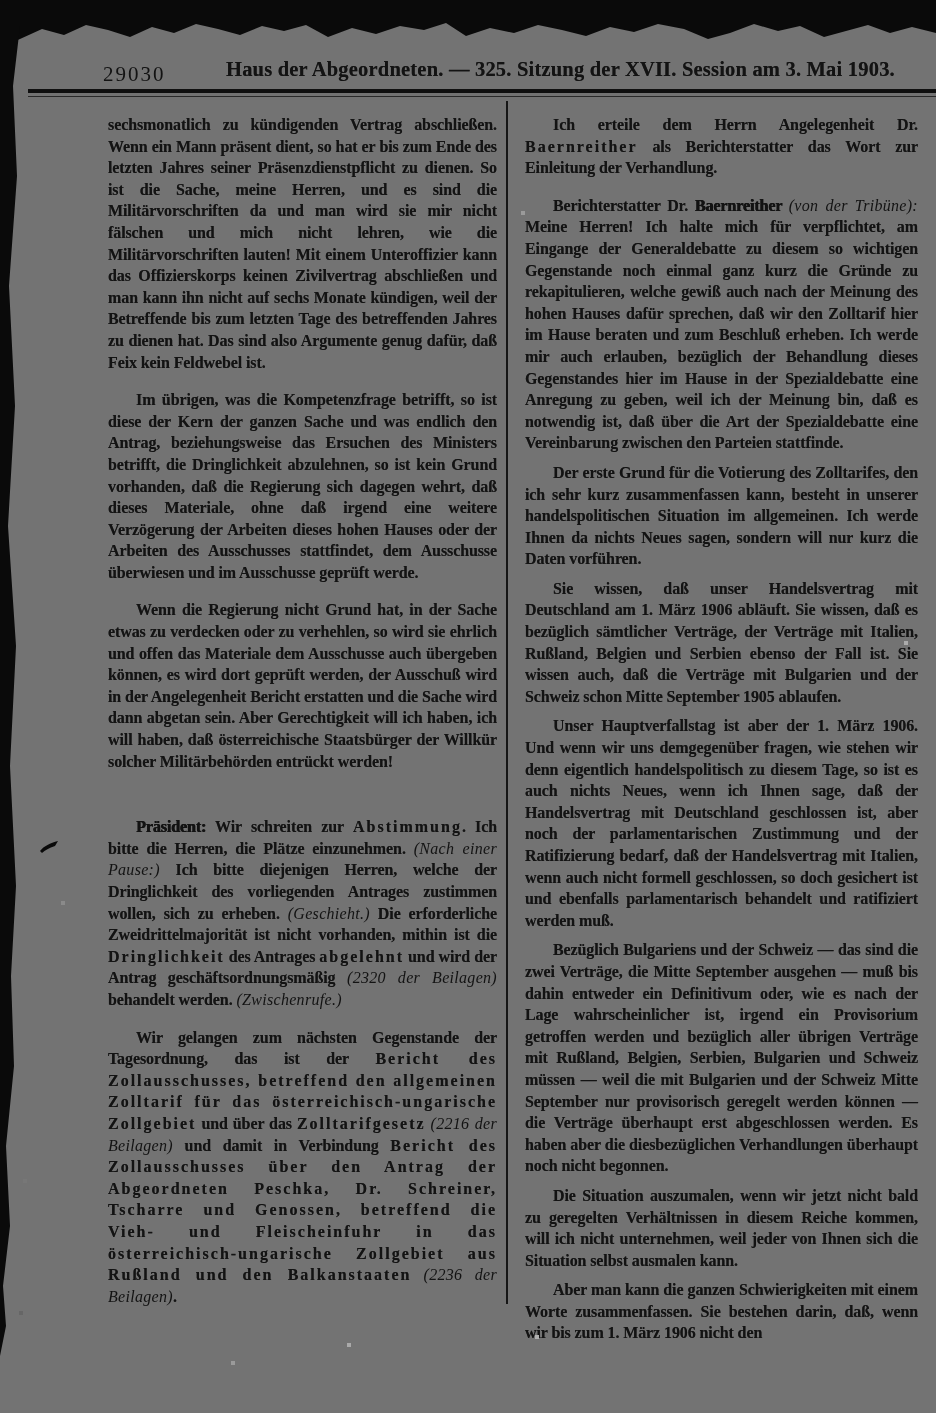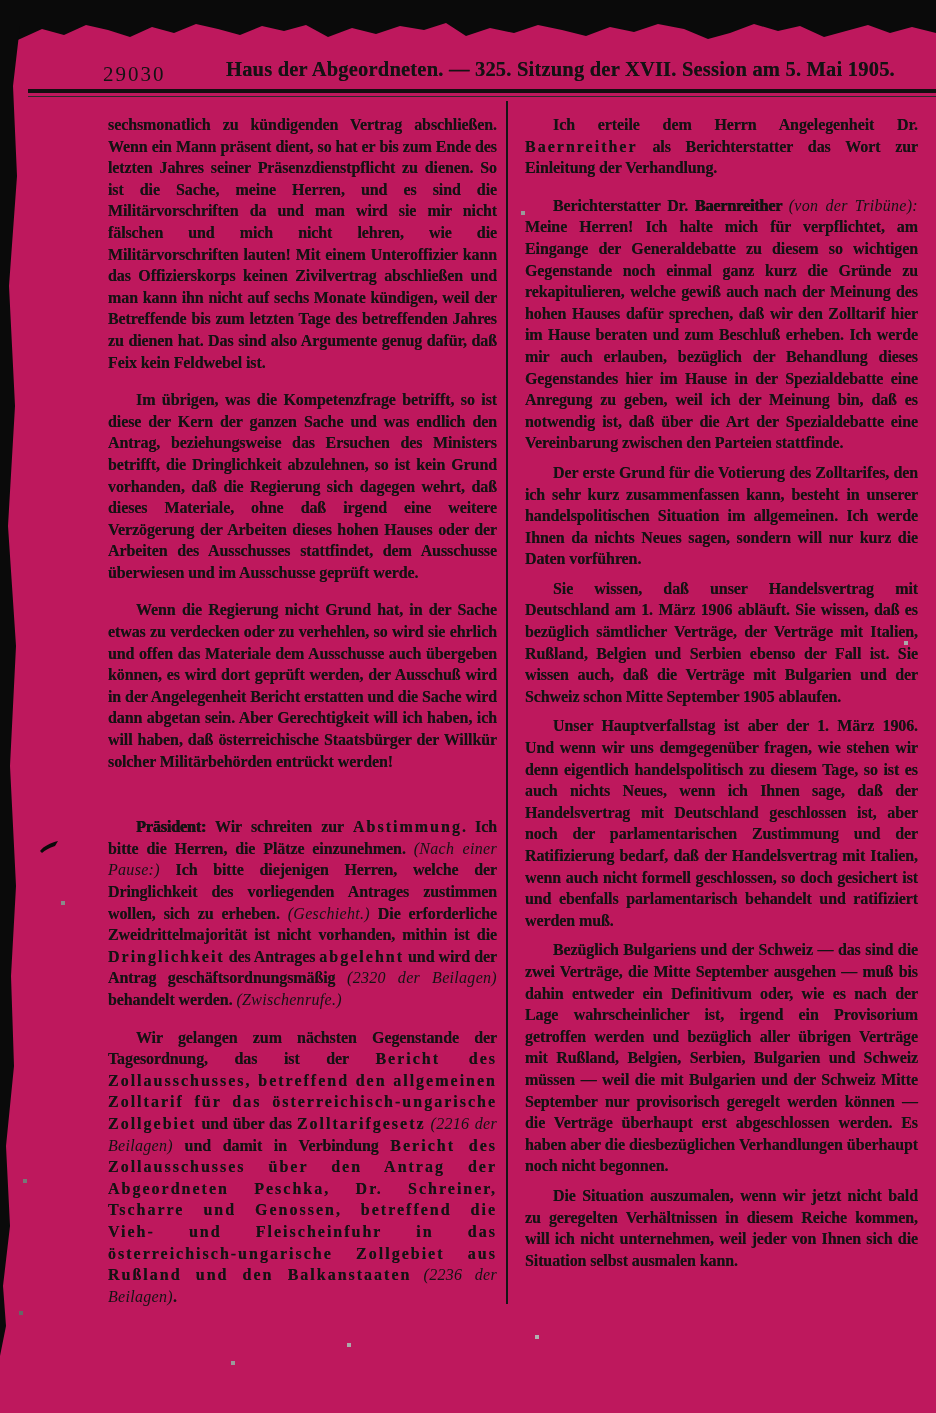--- a/index.html
+++ b/index.html
@@ -1,18 +1,18 @@
 <!DOCTYPE html>
 <html lang="de"><head>
 <meta charset="utf-8">
 <style>
   html,body{margin:0;padding:0;background:#888;}
   .page{
     position:relative;width:936px;height:1413px;margin:0 auto;
-    background:#be185d;overflow:hidden;
+    background:#737373;overflow:hidden;
     font-family:"Liberation Serif","DejaVu Serif",serif;
   }
   .top-edge{position:absolute;top:0;left:0;display:block;}
   .left-edge{position:absolute;top:26px;left:0;display:block;}
   .header{position:absolute;top:58px;left:0;width:936px;height:34px;color:#131313;}
   .pagenum{position:absolute;left:103px;top:4px;font:400 21px "Liberation Serif",serif;letter-spacing:2px;}
   .htitle{position:absolute;left:226px;top:0;font-weight:700;font-size:20.5px;letter-spacing:.2px;white-space:nowrap;text-shadow:0 0 .3px rgba(0,0,0,.55);}
   .rule-thick{position:absolute;top:89px;left:28px;width:908px;height:3.5px;background:#101010;}
   .rule-thin{position:absolute;top:96px;left:28px;width:908px;height:1.2px;background:#2a2a2a;}
   .divider{position:absolute;top:101px;left:506px;width:1.8px;height:1203px;background:#161616;}
@@ -48,21 +48,21 @@
   <svg class="top-edge" width="936" height="48" viewBox="0 0 936 48" aria-hidden="true">
     <path fill="#0a0a0a" d="M0,0 H936 V33 L912,27 L890,33 L868,25 L846,31 L824,37 L800,26 L778,31 L754,24 L730,33 L708,39 L684,29 L658,24 L634,32 L610,27 L586,36 L562,30 L538,25 L514,33 L490,28 L466,36 L446,23 L424,30 L400,26 L376,34 L352,28 L328,37 L306,25 L284,31 L262,26 L240,35 L218,29 L196,24 L174,33 L152,27 L130,37 L108,30 L86,25 L64,35 L42,29 L20,39 L8,44 L0,34 Z"></path>
   </svg>
 
   <svg class="left-edge" width="22" height="1340" viewBox="0 0 22 1340" aria-hidden="true">
     <path fill="#0a0a0a" d="M0,0 L20,0 L13,60 L17,150 L9,260 L15,380 L8,500 L16,620 L10,740 L16,860 L11,950 L14,1040 L6,1120 L10,1200 L3,1260 L6,1300 L0,1330 Z"></path>
   </svg>
 
   <div class="header">
     <span class="pagenum">29030</span>
-    <span class="htitle">Haus der Abgeordneten. — 325. Sitzung der XVII. Session am 5. Mai 1905.</span>
+    <span class="htitle">Haus der Abgeordneten. — 325. Sitzung der XVII. Session am 3. Mai 1903.</span>
   </div>
 
   <div class="rule-thick"></div>
   <div class="rule-thin"></div>
   <div class="divider"></div>
 
   <div class="col col-left" id="col-left">
       <p class="para"><span class="seg-normal">sechsmonatlich zu kündigenden Vertrag abschließen. Wenn ein Mann präsent dient, so hat er bis zum Ende des letzten Jahres seiner Präsenzdienstpflicht zu dienen. So ist die Sache, meine Herren, und es sind die Militärvorschriften da und man wird sie mir nicht fälschen und mich nicht lehren, wie die Militärvorschriften lauten! Mit einem Unteroffizier kann das Offizierskorps keinen Zivilvertrag abschließen und man kann ihn nicht auf sechs Monate kündigen, weil der Betreffende bis zum letzten Tage des betreffenden Jahres zu dienen hat. Das sind also Argumente genug dafür, daß Feix kein Feldwebel ist.</span></p>
       <p class="para indent gap-m"><span class="seg-normal">Im übrigen, was die Kompetenzfrage betrifft, so ist diese der Kern der ganzen Sache und was endlich den Antrag, beziehungsweise das Ersuchen des Ministers betrifft, die Dringlichkeit abzulehnen, so ist kein Grund vorhanden, daß die Regierung sich dagegen wehrt, daß dieses Materiale, ohne daß irgend eine weitere Verzögerung der Arbeiten dieses hohen Hauses oder der Arbeiten des Ausschusses stattfindet, dem Ausschusse überwiesen und im Ausschusse geprüft werde.</span></p>
       <p class="para indent gap-m"><span class="seg-normal">Wenn die Regierung nicht Grund hat, in der Sache etwas zu verdecken oder zu verhehlen, so wird sie ehrlich und offen das Materiale dem Ausschusse auch übergeben können, es wird dort geprüft werden, der Ausschuß wird in der Angelegenheit Bericht erstatten und die Sache wird dann abgetan sein. Aber Gerechtigkeit will ich haben, ich will haben, daß österreichische Staatsbürger der Willkür solcher Militärbehörden entrückt werden!</span></p>
@@ -70,20 +70,21 @@
       <p class="para indent gap-m"><span class="seg-normal">Wir gelangen zum nächsten Gegenstande der Tagesordnung, das ist der </span><span class="seg-spaced">Bericht des Zollausschusses, betreffend den allgemeinen Zolltarif für das österreichisch-ungarische Zollgebiet</span><span class="seg-normal"> und über das </span><span class="seg-spaced">Zolltarifgesetz</span><span class="seg-normal"> </span><span class="seg-italic">(2216 der Beilagen)</span><span class="seg-normal"> und damit in Verbindung </span><span class="seg-spaced">Bericht des Zollausschusses über den Antrag der Abgeordneten Peschka, Dr. Schreiner, Tscharre und Genossen, betreffend die Vieh- und Fleischeinfuhr in das österreichisch-ungarische Zollgebiet aus Rußland und den Balkanstaaten</span><span class="seg-normal"> </span><span class="seg-italic">(2236 der Beilagen)</span><span class="seg-normal">.</span></p>
     </div>
   <div class="col col-right" id="col-right">
       <p class="para indent"><span class="seg-normal">Ich erteile dem Herrn Angelegenheit Dr. </span><span class="seg-spaced">Baernreither</span><span class="seg-normal"> als Berichterstatter das Wort zur Einleitung der Verhandlung.</span></p>
       <p class="para indent gap-m"><span class="seg-normal">Berichterstatter Dr. </span><span class="seg-bold">Baernreither</span><span class="seg-normal"> </span><span class="seg-italic">(von der Tribüne):</span><span class="seg-normal"> Meine Herren! Ich halte mich für verpflichtet, am Eingange der Generaldebatte zu diesem so wichtigen Gegenstande noch einmal ganz kurz die Gründe zu rekapitulieren, welche gewiß auch nach der Meinung des hohen Hauses dafür sprechen, daß wir den Zolltarif hier im Hause beraten und zum Beschluß erheben. Ich werde mir auch erlauben, bezüglich der Behandlung dieses Gegenstandes hier im Hause in der Spezialdebatte eine Anregung zu geben, weil ich der Meinung bin, daß es notwendig ist, daß über die Art der Spezialdebatte eine Vereinbarung zwischen den Parteien stattfinde.</span></p>
       <p class="para indent"><span class="seg-normal">Der erste Grund für die Votierung des Zolltarifes, den ich sehr kurz zusammenfassen kann, besteht in unserer handelspolitischen Situation im allgemeinen. Ich werde Ihnen da nichts Neues sagen, sondern will nur kurz die Daten vorführen.</span></p>
       <p class="para indent"><span class="seg-normal">Sie wissen, daß unser Handelsvertrag mit Deutschland am 1. März 1906 abläuft. Sie wissen, daß es bezüglich sämtlicher Verträge, der Verträge mit Italien, Rußland, Belgien und Serbien ebenso der Fall ist. Sie wissen auch, daß die Verträge mit Bulgarien und der Schweiz schon Mitte September 1905 ablaufen.</span></p>
       <p class="para indent"><span class="seg-normal">Unser Hauptverfallstag ist aber der 1. März 1906. Und wenn wir uns demgegenüber fragen, wie stehen wir denn eigentlich handelspolitisch zu diesem Tage, so ist es auch nichts Neues, wenn ich Ihnen sage, daß der Handelsvertrag mit Deutschland geschlossen ist, aber noch der parlamentarischen Zustimmung und der Ratifizierung bedarf, daß der Handelsvertrag mit Italien, wenn auch nicht formell geschlossen, so doch gesichert ist und ebenfalls parlamentarisch behandelt und ratifiziert werden muß.</span></p>
       <p class="para indent"><span class="seg-normal">Bezüglich Bulgariens und der Schweiz — das sind die zwei Verträge, die Mitte September ausgehen — muß bis dahin entweder ein Definitivum oder, wie es nach der Lage wahrscheinlicher ist, irgend ein Provisorium getroffen werden und bezüglich aller übrigen Verträge mit Rußland, Belgien, Serbien, Bulgarien und Schweiz müssen — weil die mit Bulgarien und der Schweiz Mitte September nur provisorisch geregelt werden können — die Verträge überhaupt erst abgeschlossen werden. Es haben aber die diesbezüglichen Verhandlungen überhaupt noch nicht begonnen.</span></p>
       <p class="para indent"><span class="seg-normal">Die Situation auszumalen, wenn wir jetzt nicht bald zu geregelten Verhältnissen in diesem Reiche kommen, will ich nicht unternehmen, weil jeder von Ihnen sich die Situation selbst ausmalen kann.</span></p>
+      <p class="para indent"><span class="seg-normal">Aber man kann die ganzen Schwierigkeiten mit einem Worte zusammenfassen. Sie bestehen darin, daß, wenn wir bis zum 1. März 1906 nicht den</span></p>
     </div>
 
   <svg class="ink-mark" width="22" height="14" viewBox="0 0 22 14" aria-hidden="true">
     <path fill="#0a0a0a" d="M2,11 C6,6 12,3 20,1 L17,6 C11,8 7,10 4,13 Z"></path>
   </svg>
 
   <div class="specks"></div>
 </div>
 
 </body></html>

